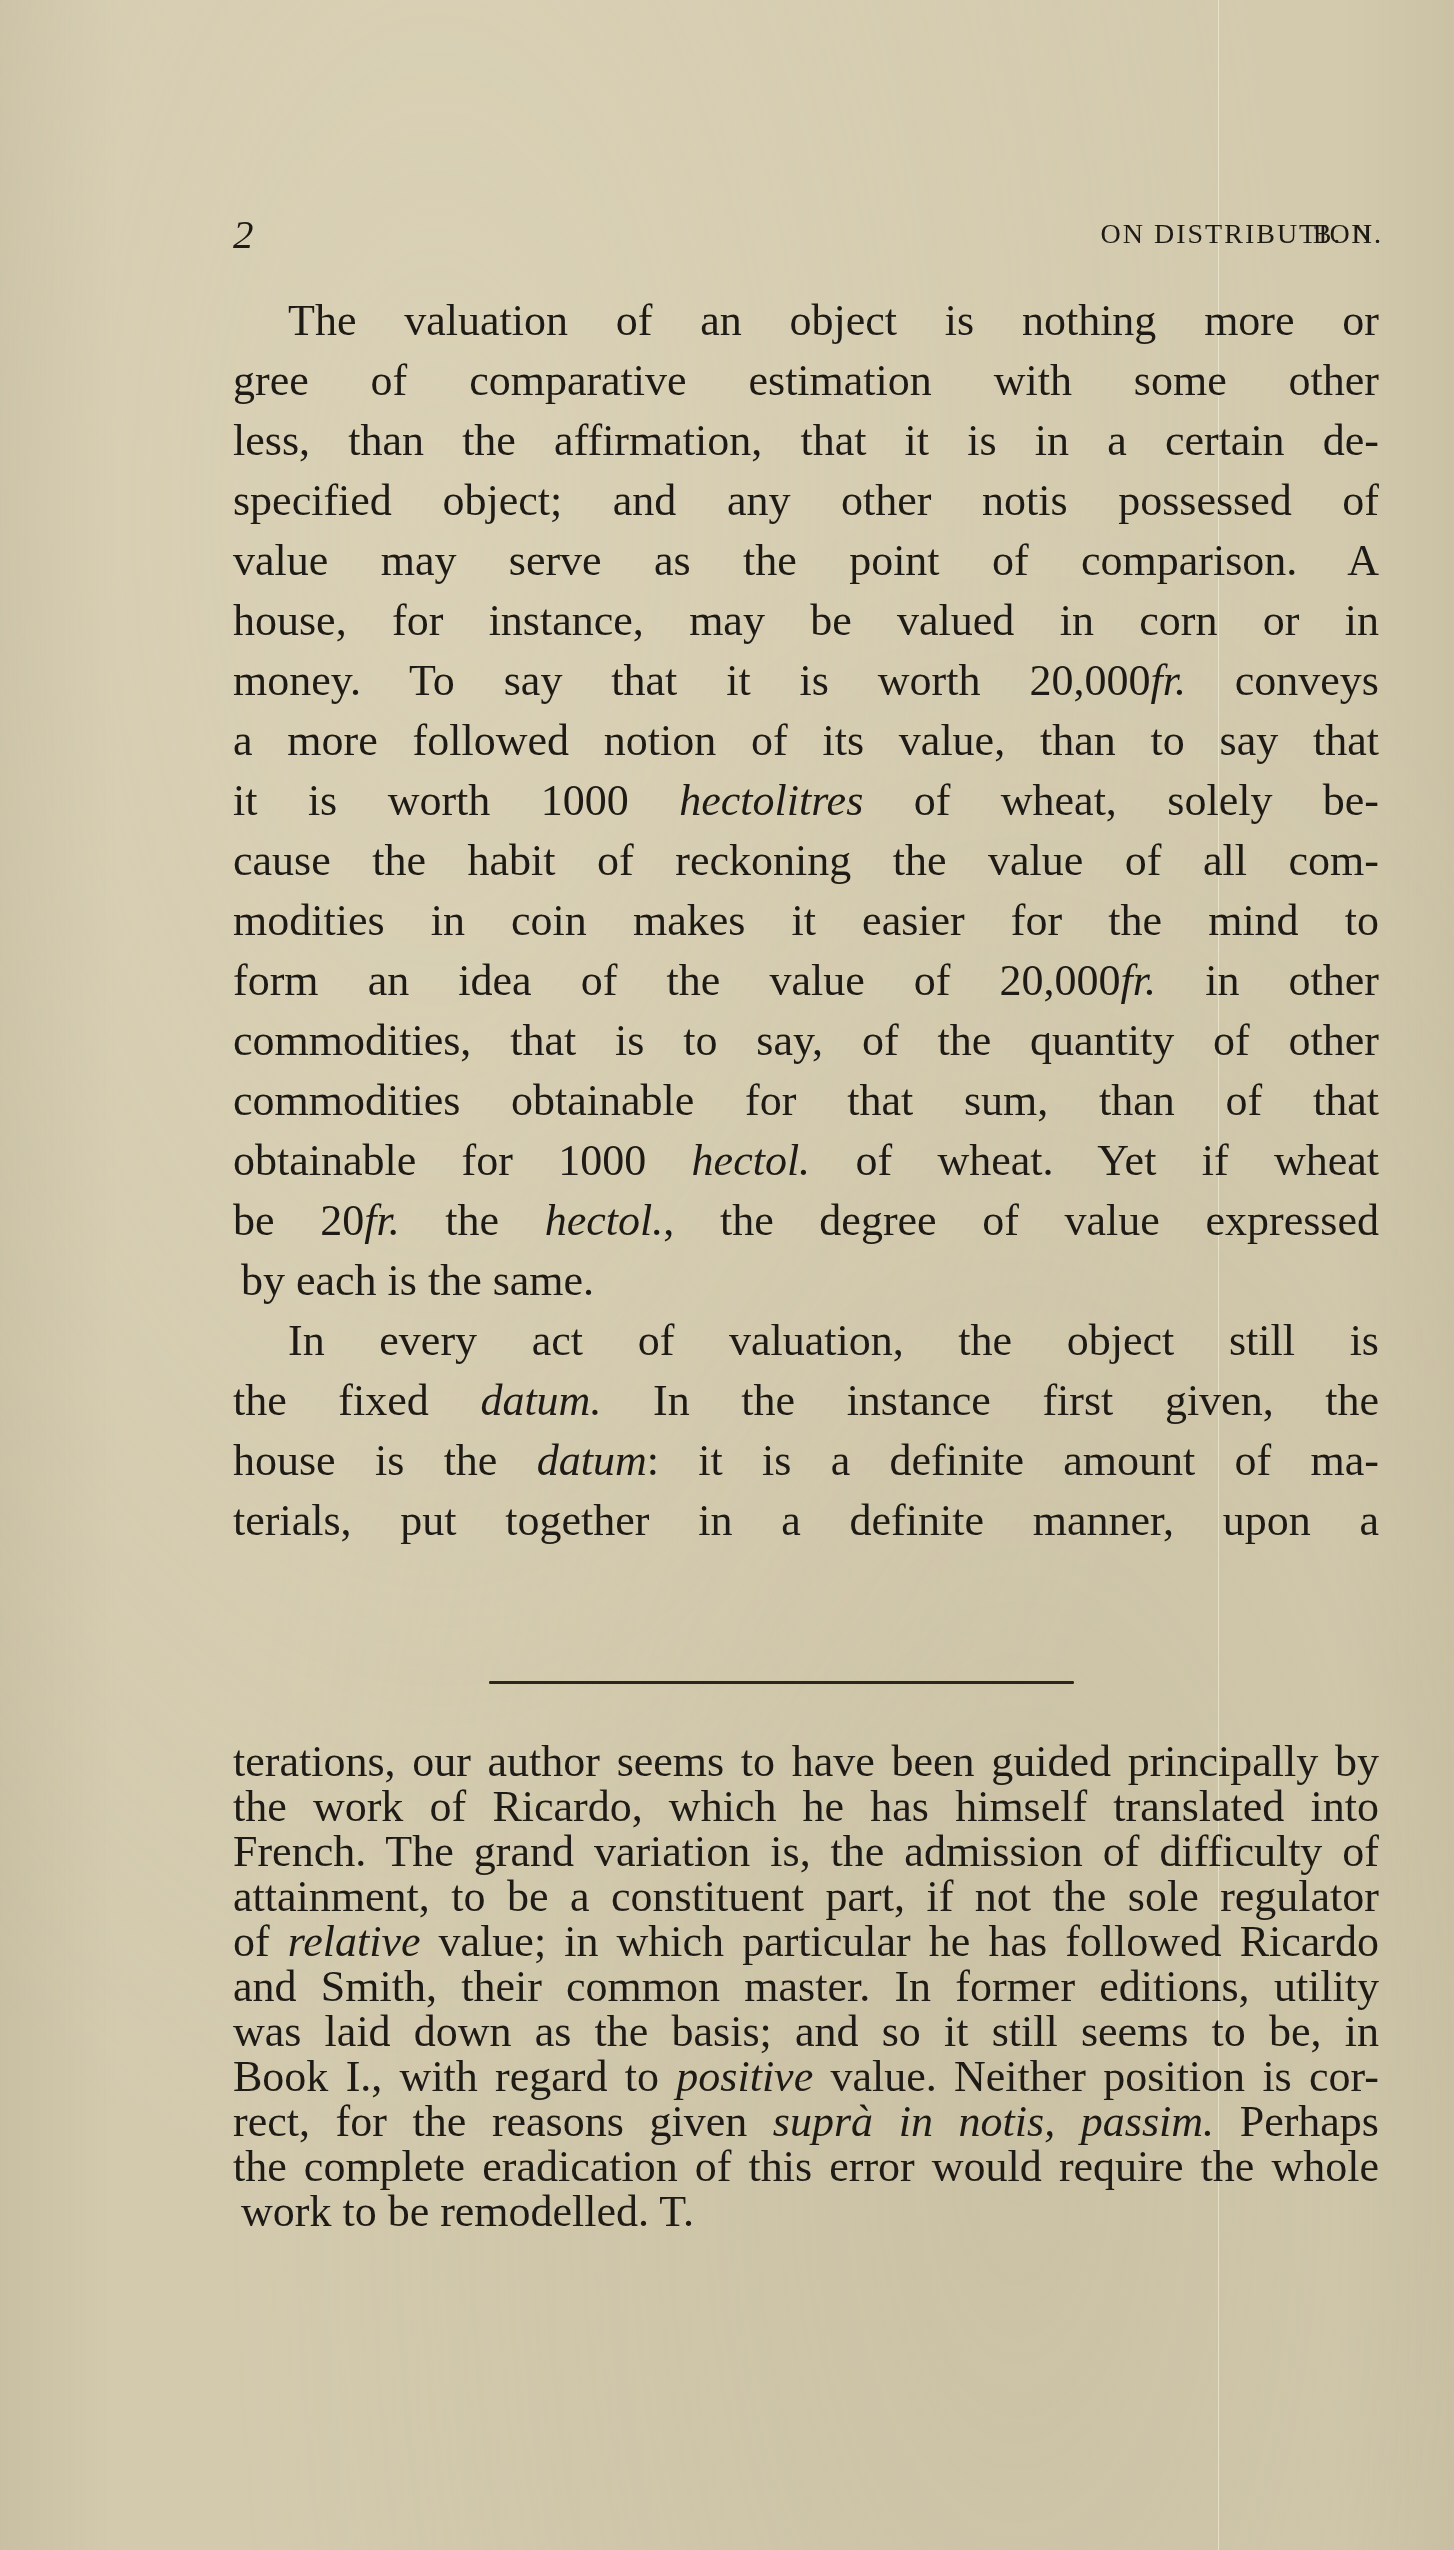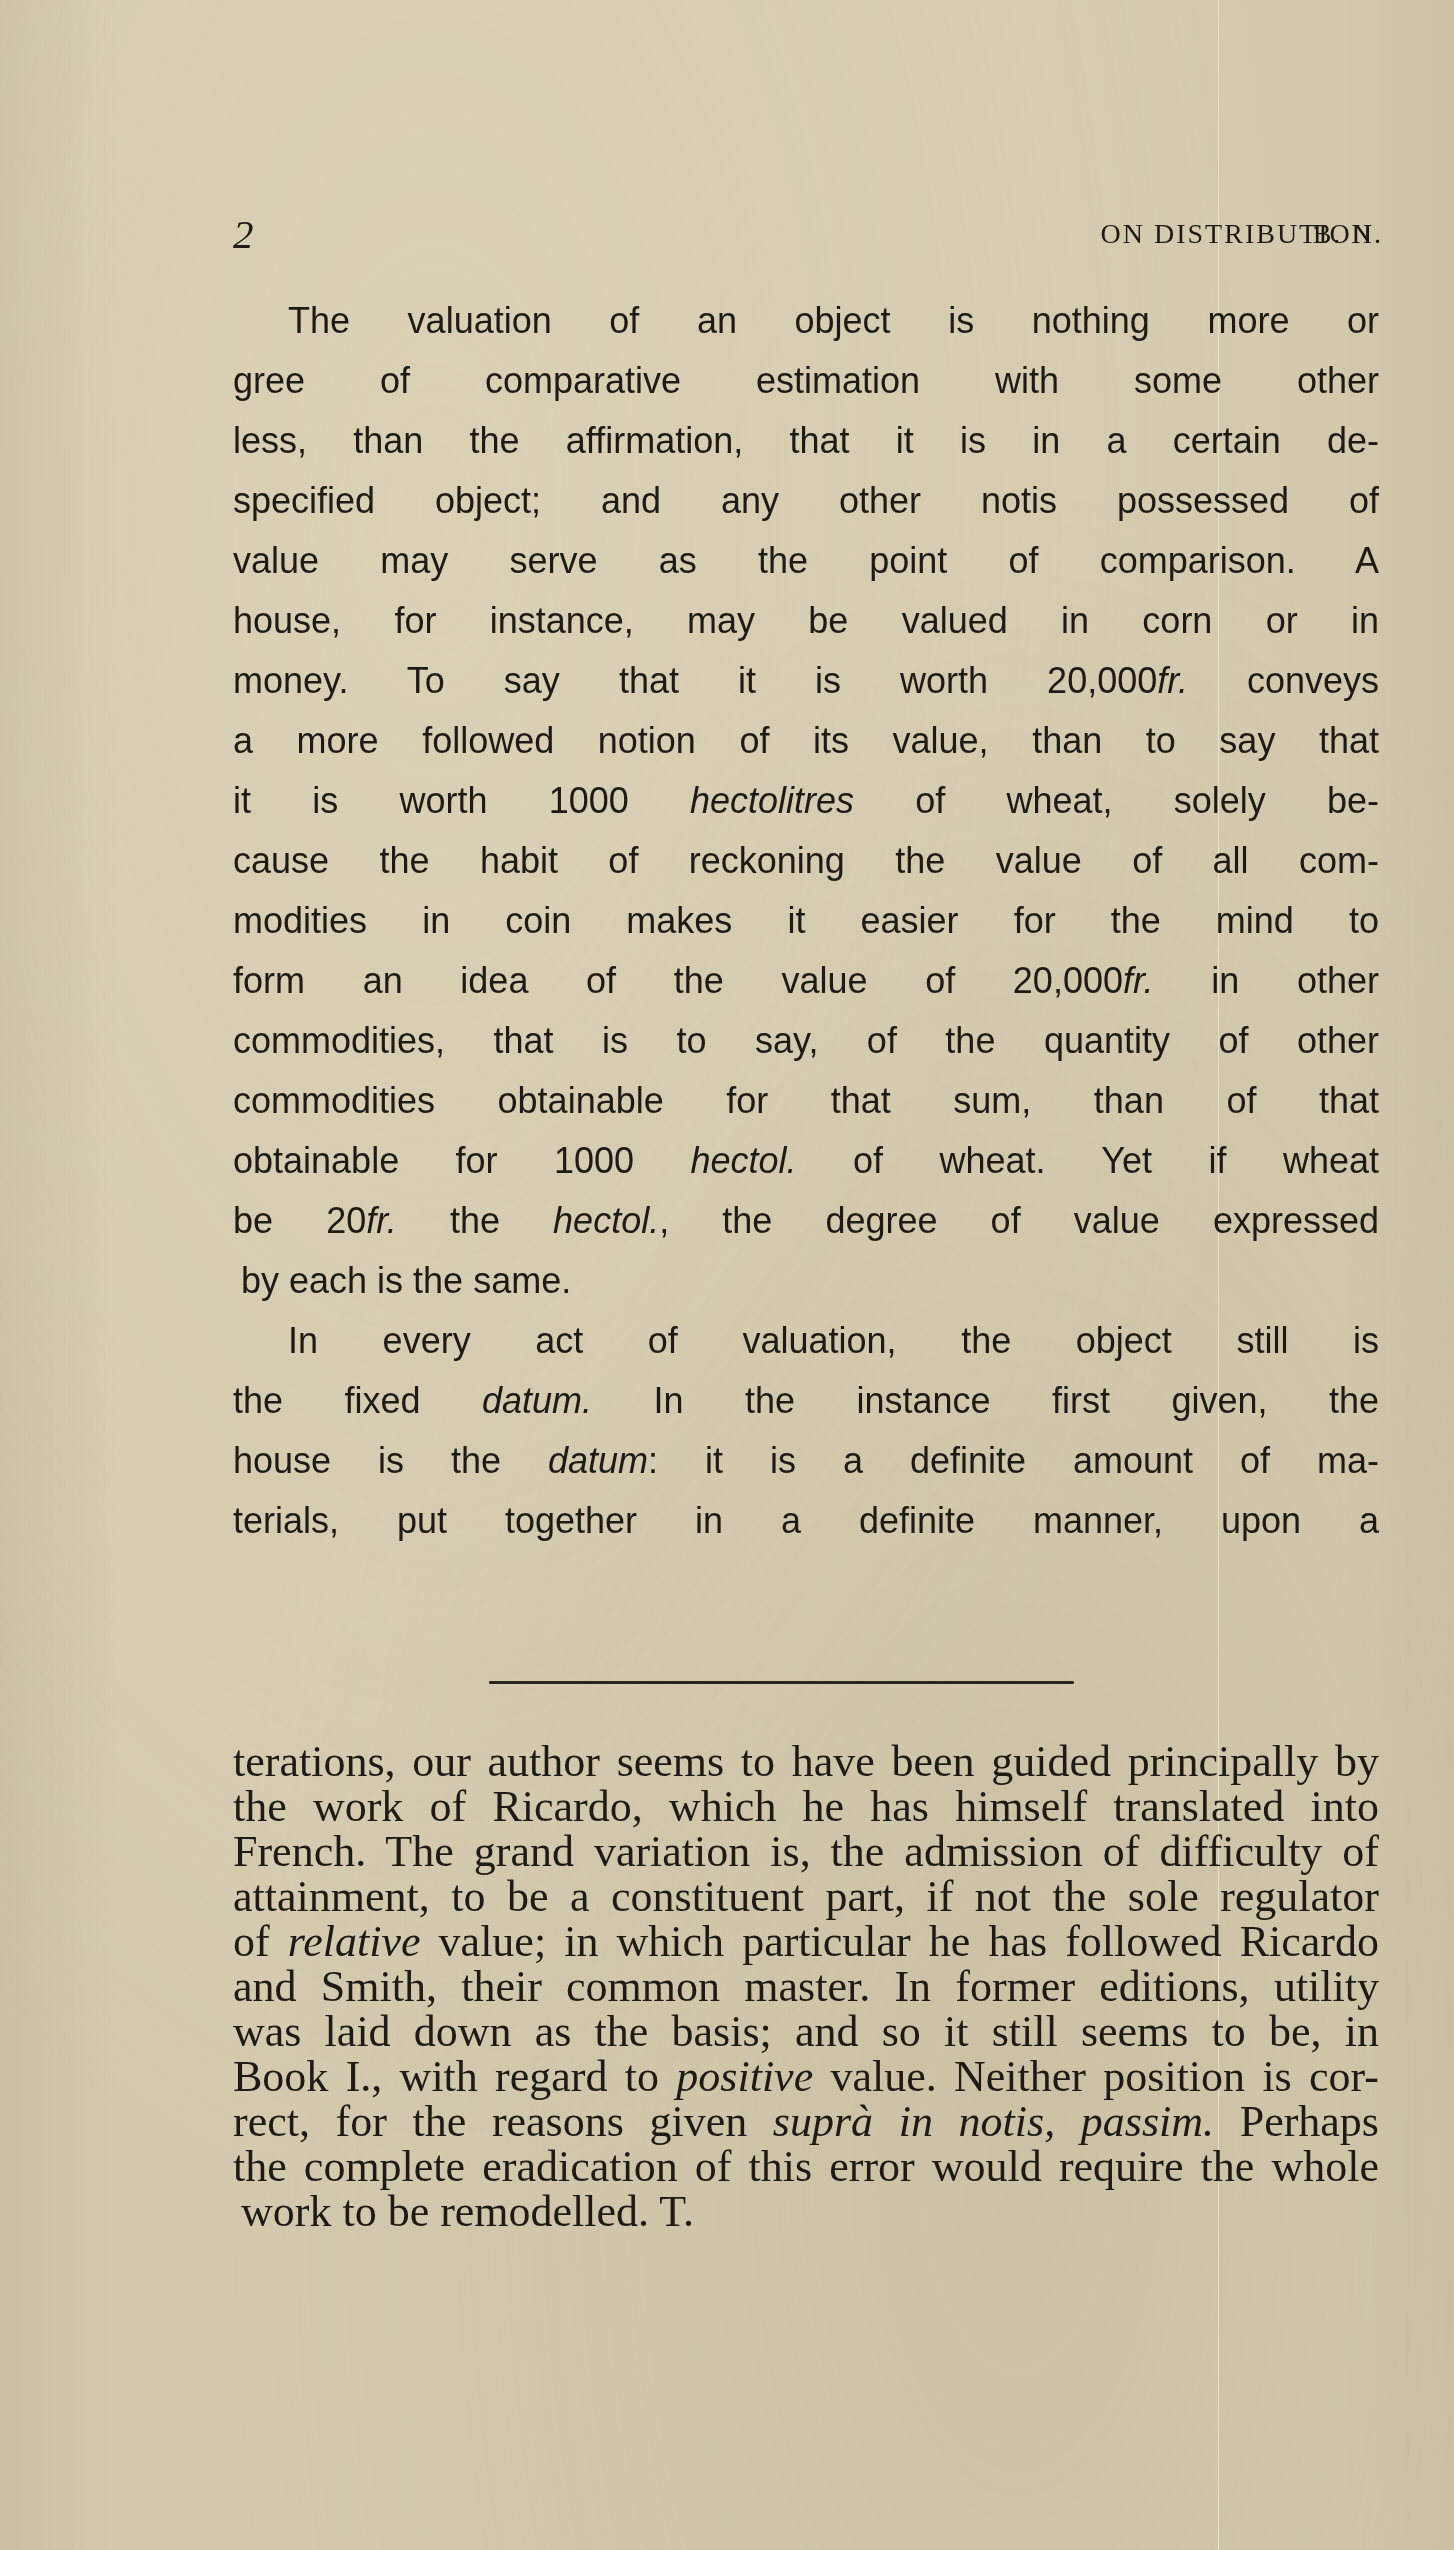--- a/index.html
+++ b/index.html
@@ -20,22 +20,22 @@
   .running-head {
     position: absolute; top: 210px; left: 233px; width: 1150px; height: 53px;
     font-family: "Liberation Serif", serif;
   }
   .page-number { position: absolute; left: 0; top: 0; font-size: 41px; font-style: italic; }
   .head-title { position: absolute; left: 0; right: 0; top: 8px; text-align: right; font-size: 28px; letter-spacing: 2px; }
   .book-ref { position: absolute; right: 0; top: 8px; font-size: 28px; letter-spacing: 2px; }
 
   .body-text {
     position: absolute; left: 233px; top: 291px; width: 1146px;
-    font-family: Liberation Sans, sans-serif;
-    font-size: 36px; line-height: 60px;
+    font-family: Liberation Serif, serif;
+    font-size: 44px; line-height: 60px;
     text-align: justify;
   }
   .line { display: block; white-space: nowrap; text-align: justify; text-align-last: justify; }
   .line.last { text-align-last: left; margin-left: 8px; }
   .indent { padding-left: 55px; }
   em { font-style: italic; }
 
   .rule {
     position: absolute; left: 489px; top: 1681px; width: 585px; height: 3.3px;
     background: #2a251d; border-radius: 1.3px;

